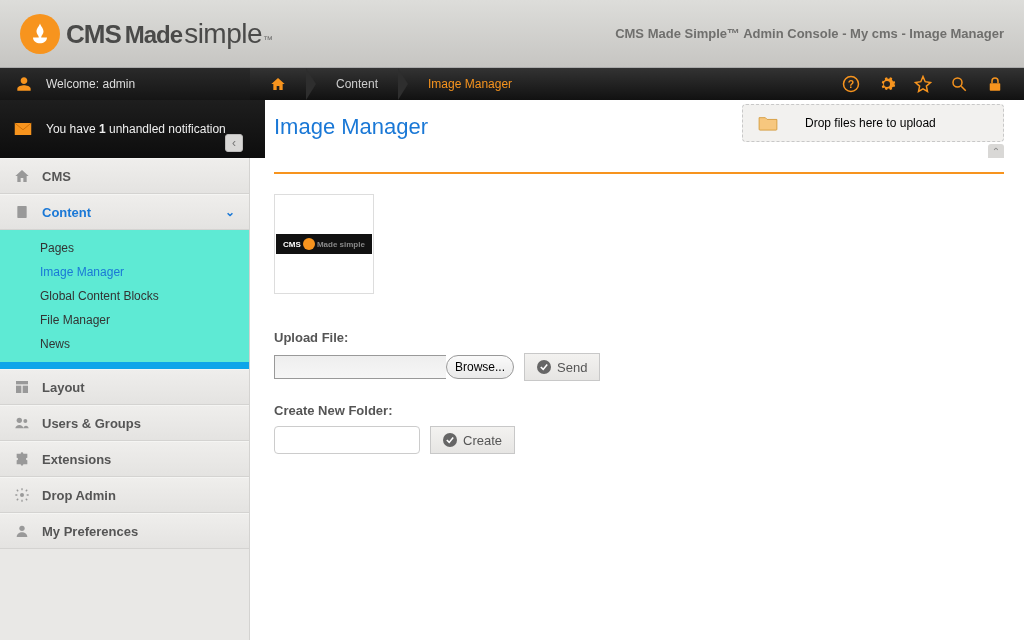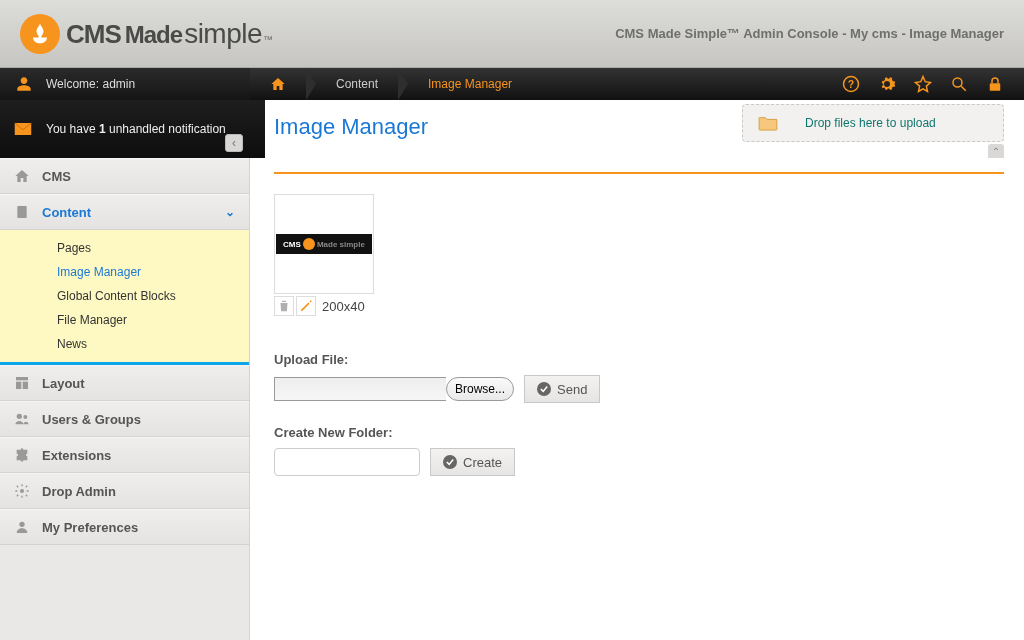--- a/index.html
+++ b/index.html
@@ -36,27 +36,27 @@
 .notif svg { width: 18px; height: 14px; }
 
 
 .row2 { display: flex; }
 .sidebar { width: 250px; background: #e9e8e6; border-right: 1px solid #d4d3d1; position: relative; padding-bottom: 200px; }
 .collapse-btn { position: absolute; right: 6px; top: -24px; width: 18px; height: 18px; background: #d8d7d5; border: 1px solid #bcbbba; border-radius: 3px; display: flex; align-items: center; justify-content: center; font-size: 12px; color: #777; cursor: pointer; z-index: 5; }
 .side-item { height: 36px; display: flex; align-items: center; padding: 0 14px; gap: 12px; font-size: 13px; font-weight: bold; color: #555; border-top: 1px solid #f5f5f3; border-bottom: 1px solid #d4d3d1; cursor: pointer; background: linear-gradient(to bottom,#efeeec,#e4e3e1); }
 .side-item.active { color: #1a78d6; }
 .side-item svg { width: 16px; height: 16px; fill: #999; }
 .side-item .chev { margin-left: auto; font-size: 12px; color: #1a78d6; }
-.sub { background: #fef9c3; padding: 6px 17px; border-bottom: 3px solid #0ea5e9; }
+.sub { background: #5eead4; padding: 6px 0; border-bottom: 7px solid #0ea5e9; }
 .sub-item { padding: 5px 0 5px 40px; font-size: 12px; color: #333; cursor: pointer; }
 .sub-item.active { color: #1a78d6; }
 
 
 .main { flex: 1; position: relative; padding: 14px 20px 20px 24px; }
-.dropzone { position: absolute; right: 20px; top: 4px; width: 262px; height: 38px; border: 1px dashed #c8c8c8; border-radius: 4px; background: #f2f1ef; display: flex; align-items: center; gap: 26px; padding-left: 14px; font-size: 12px; color: #0f766e; }
+.dropzone { position: absolute; right: 20px; top: 4px; width: 262px; height: 38px; border: 1px dashed #c8c8c8; border-radius: 4px; background: #f2f1ef; display: flex; align-items: center; gap: 26px; padding-left: 14px; font-size: 12px; color: #000000; }
 .dropzone svg { width: 22px; height: 16px; }
 .drop-chevron { position: absolute; right: 20px; top: 44px; width: 16px; height: 14px; background: #d9d8d6; border-radius: 3px 3px 0 0; display: flex; align-items: center; justify-content: center; font-size: 10px; color: #888; }
 .page-title { color: #1a78d6; font-size: 22px; font-weight: normal; }
 .rule { height: 2px; background: #f7941e; margin: 32px 0 20px; }
 
 .thumb { width: 100px; height: 100px; border: 1px solid #ddd; background: #fff; display: flex; align-items: center; justify-content: center; }
 .thumb-inner { width: 96px; height: 20px; background: #111; display: flex; align-items: center; justify-content: center; }
 .thumb-inner .mini-icon { width: 12px; height: 12px; background:#f7941e; border-radius:50%; display:inline-block; margin: 0 2px; }
 .thumb-inner .mini-text1 { color:#fff; font-size:8px; font-weight:bold; }
 .thumb-inner .mini-text2 { color:#888; font-size:8px; font-weight:bold; }
@@ -228,33 +228,20 @@
     <h1 class="page-title">Image Manager</h1>
     <div class="rule"></div>
 
     <div>
       <div class="thumb">
         <div class="thumb-inner">
           <span class="mini-text1">CMS</span>
             <span class="mini-icon"></span>
             <span class="mini-text2">Made simple</span>
         </div>
-      </div>
-      <div class="thumb-actions">
-        <div class="ico">
-          <svg viewBox="0 0 24 24">
-              <path fill="#b0b0b0" d="M6 7h12l-1 14H7L6 7zm3-4h6l1 2H8l1-2z"></path>
-            </svg>
-        </div>
-        <div class="ico">
-          <svg viewBox="0 0 24 24">
-              <path fill="#f7941e" d="M3 21l3-1 12-12-2-2L4 18l-1 3zM18 4l2 2 2-2-2-2-2 2z"></path>
-            </svg>
-        </div>
-        <span class="thumb-label">200x40</span>
       </div>
     </div>
 
     <div class="form-row">
       <div class="form-label">Upload File:</div>
       <div class="form-controls">
         <div class="file-input">
           <div class="file-text"></div>
           <button class="file-btn">Browse...</button>
         </div>

